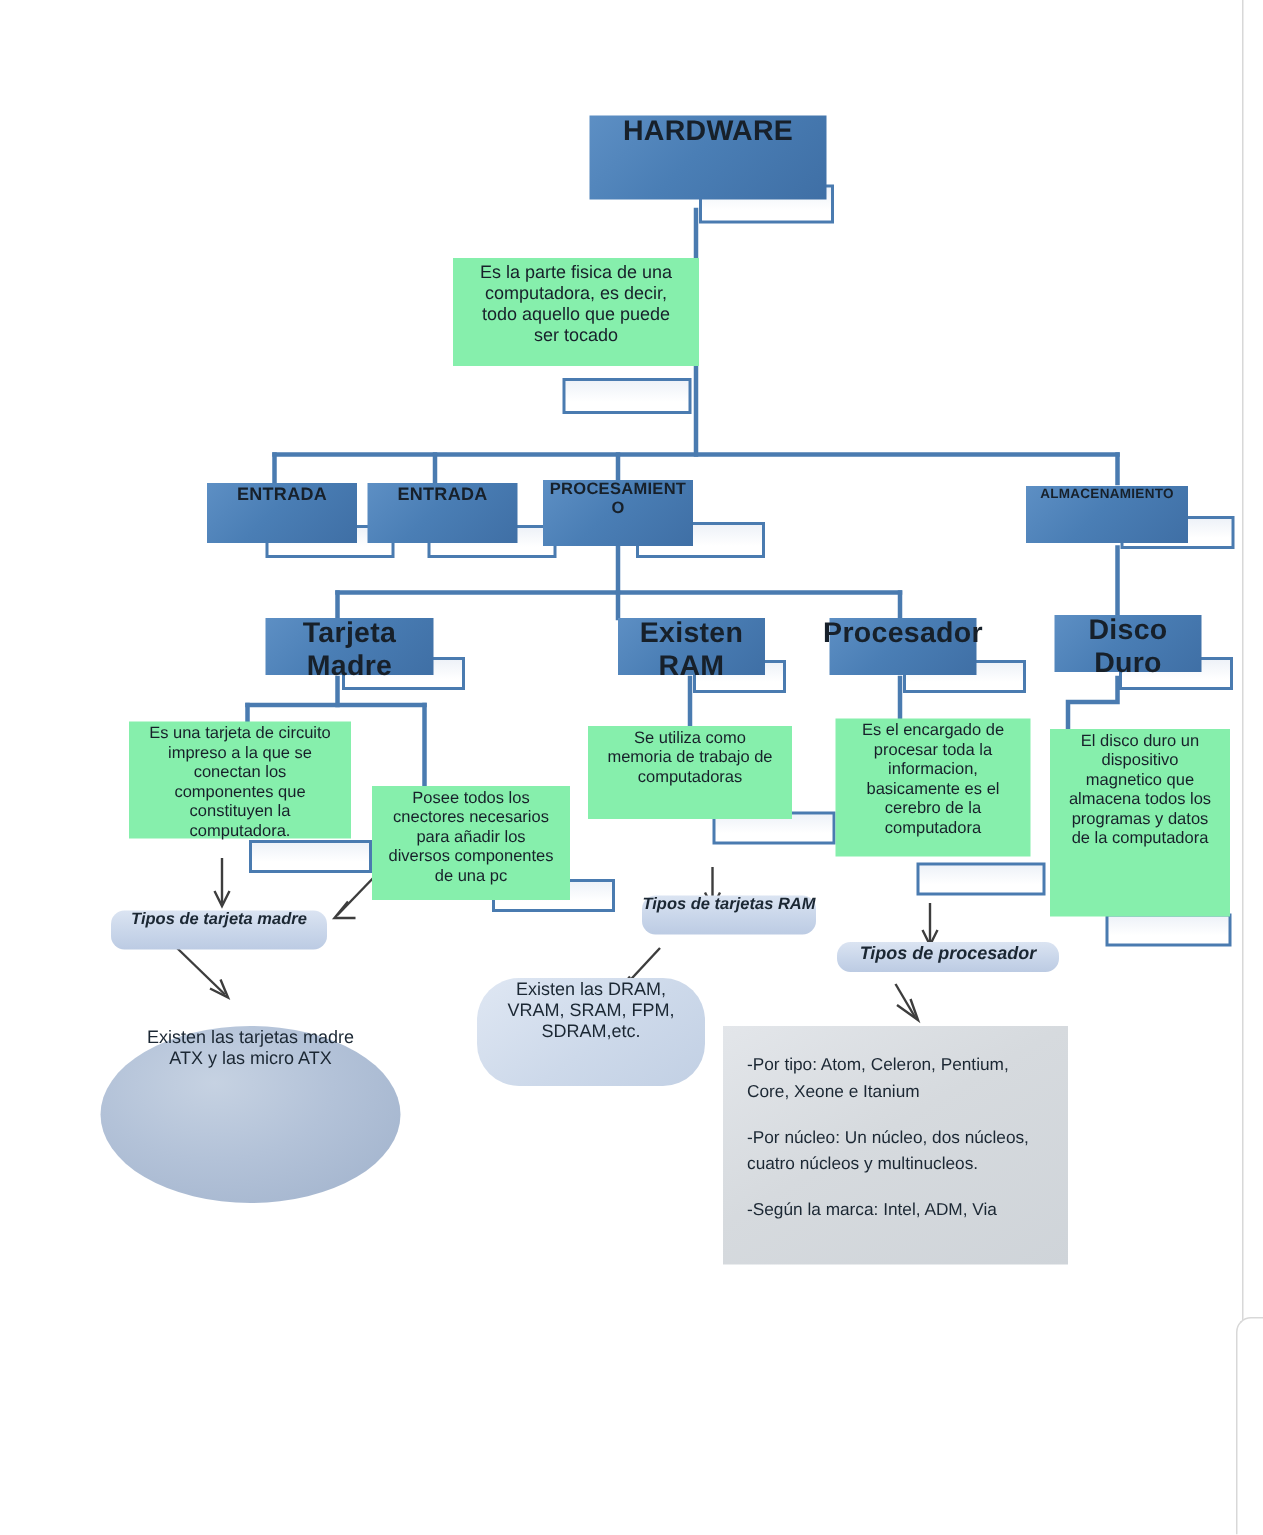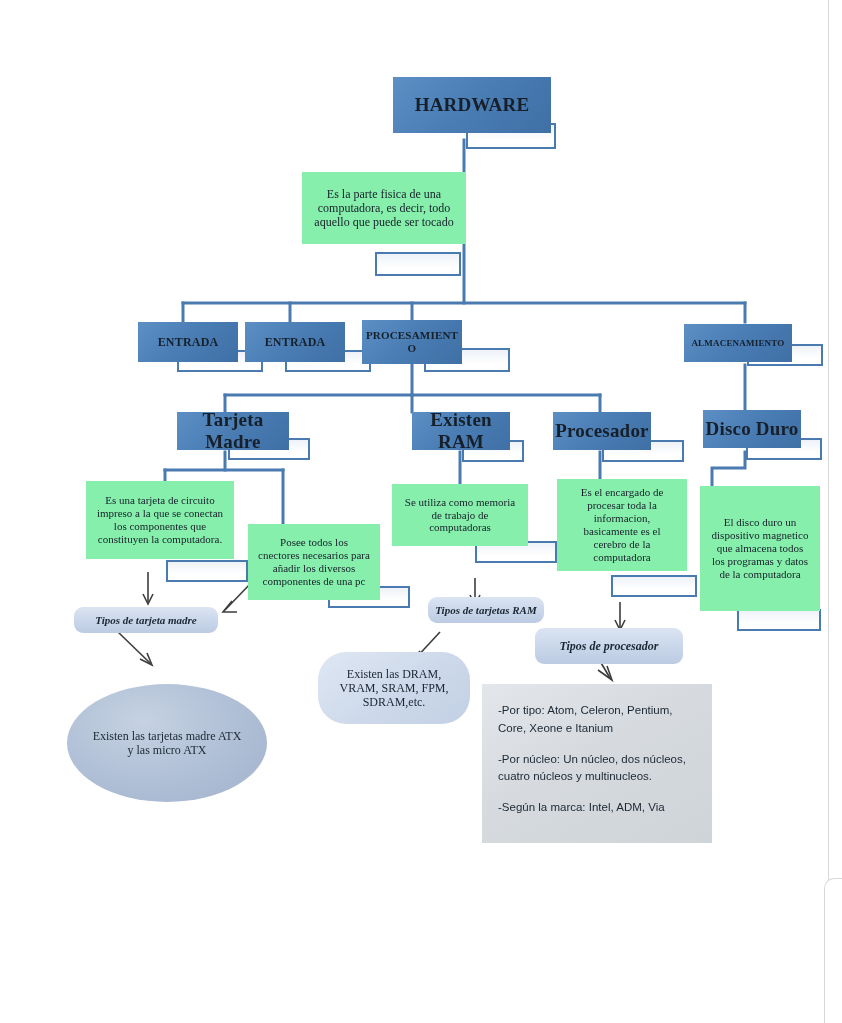--- a/index.html
+++ b/index.html
@@ -41,26 +41,24 @@
     border-left: 1px solid #d8d8d8;
     border-top: 1px solid #d8d8d8;
     border-top-left-radius: 10px;
   }
 
   
   .node {
     position: absolute;
     box-sizing: border-box;
     display: flex;
-    align-items: center;
     justify-content: center;
     text-align: center;
     color: #17202a;
     line-height: 1.18;
-    font-family: Liberation Serif, serif;
   }
 
   
   .blue-box {
     background: linear-gradient(135deg, #5d8fc4 0%, #4a7eb5 45%, #3f6fa5 100%);
     font-weight: bold;
     letter-spacing: .2px;
   }
 
   
@@ -263,21 +261,21 @@
   </div>
 
   <div class="node pill" style="left:74px;top:607px;width:144px;height:26px;">
     <span>Tipos de tarjeta madre</span>
   </div>
 
   <div class="node pill" style="left:428px;top:597px;width:116px;height:26px;">
     <span>Tipos de tarjetas RAM</span>
   </div>
 
-  <div class="node pill t12" style="left:535px;top:628px;width:148px;height:36px;">
+  <div class="node pill t12" style="left:558px;top:628px;width:148px;height:20px;">
     <span>Tipos de procesador</span>
   </div>
 
   <div class="node soft-card t12" style="left:318px;top:652px;width:152px;height:72px;padding:0 10px;">
     <span>Existen las DRAM, VRAM, SRAM, FPM, SDRAM,etc.</span>
   </div>
 
   <div class="node ellipse t12" style="left:67px;top:684px;width:200px;height:118px;padding:0 24px;">
     <span>Existen las tarjetas madre ATX y las micro ATX</span>
   </div>

